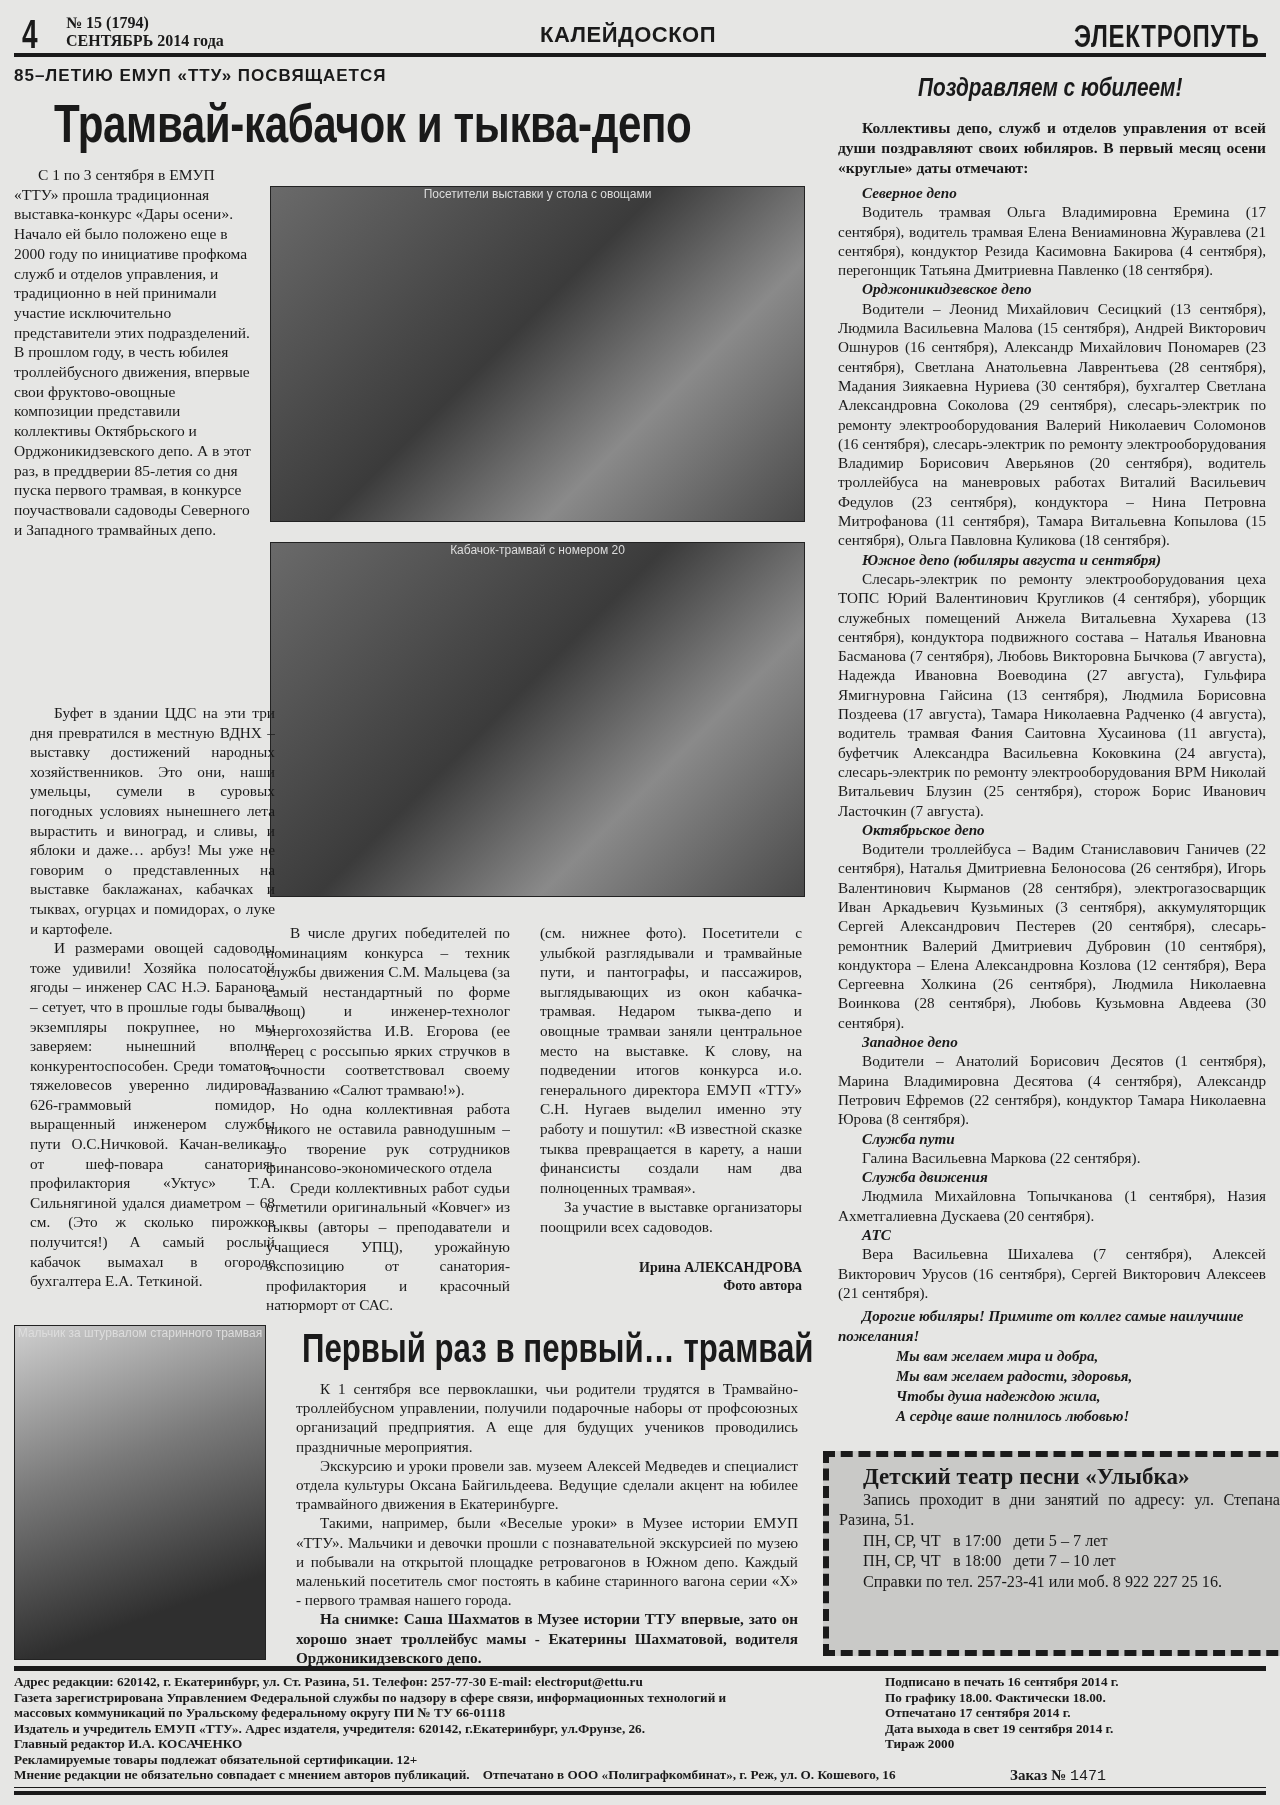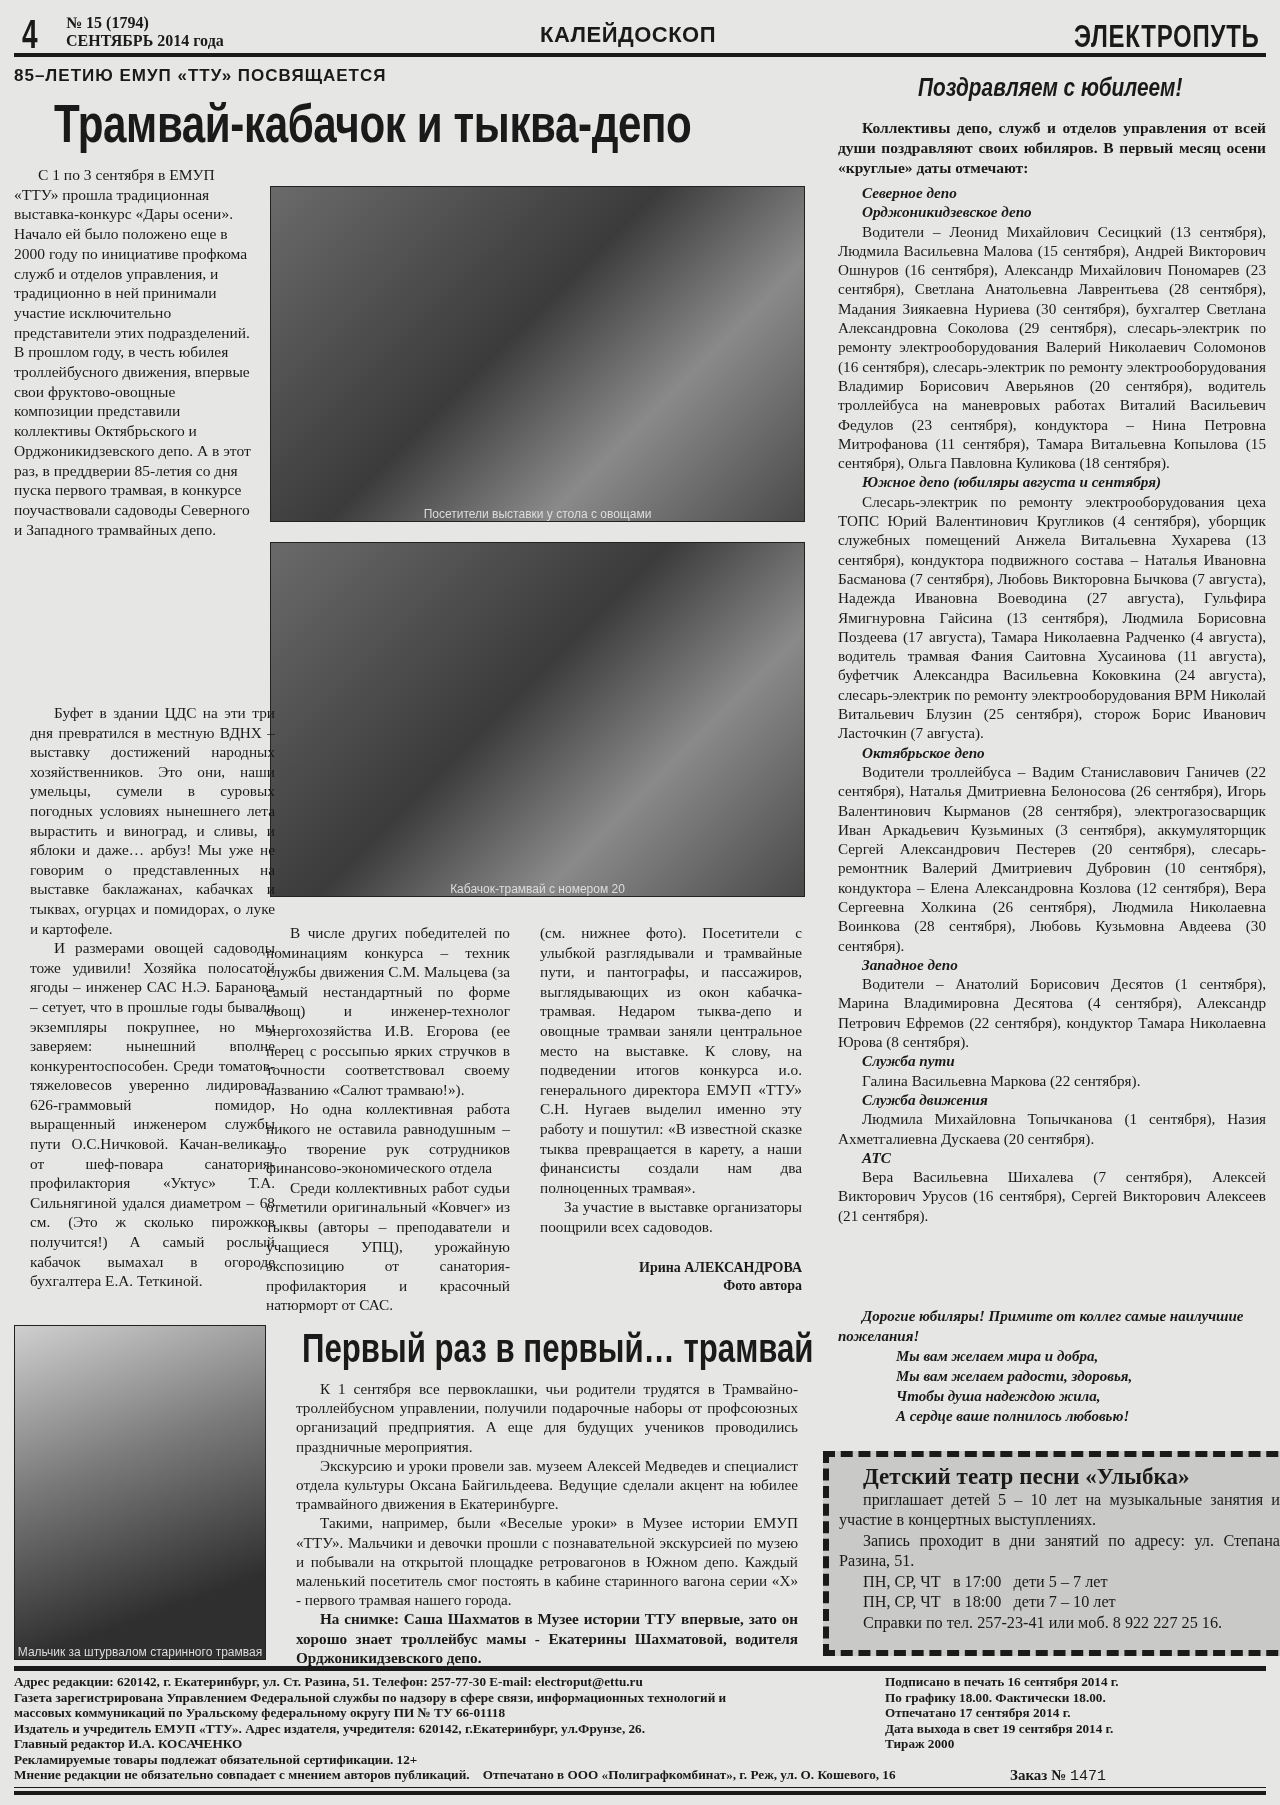--- a/index.html
+++ b/index.html
@@ -20,21 +20,21 @@
   .rule-top { left: 14px; top: 53px; width: 1252px; height: 4px; background: #1a1a1a; }
   .kicker { left: 14px; top: 66px; font-family: "Liberation Sans", sans-serif; font-size: 17px; font-weight: bold; letter-spacing: 1px; }
   .headline { left: 54px; top: 92px; font-family: "Liberation Sans", sans-serif; font-size: 54px; font-weight: bold; transform: scaleX(0.78); transform-origin: left; letter-spacing: -0.5px; white-space: nowrap; }
   .col-text { font-size: 15.3px; line-height: 19.6px; text-align: justify; }
   .col-text p { text-indent: 24px; }
   .bold { font-weight: bold; }
   .intro { left: 14px; top: 165px; width: 243px; font-weight: normal; font-size: 15.5px; line-height: 19.7px; }
   .c1b { left: 14px; top: 703px; width: 245px; margin-left: 16px; }
   .c2 { left: 266px; top: 923px; width: 244px; }
   .c3 { left: 540px; top: 923px; width: 262px; }
-  .photo { background: linear-gradient(135deg,#6a6a6a,#3b3b3b 45%,#8a8a8a 70%,#4a4a4a); border: 1px solid #222; display:flex; align-items:flex-end; justify-content:center; color:#ddd; font-family:"Liberation Sans",sans-serif; font-size:12px; }
+  .photo { background: linear-gradient(135deg,#6a6a6a,#3b3b3b 45%,#8a8a8a 70%,#4a4a4a); border: 1px solid #222; display:flex; align-items:flex-start; justify-content:center; color:#ddd; font-family:"Liberation Sans",sans-serif; font-size:12px; }
   .photo1 { left: 270px; top: 186px; width: 535px; height: 336px; }
   .photo2 { left: 270px; top: 542px; width: 535px; height: 355px; }
   .photo3 { left: 14px; top: 1325px; width: 252px; height: 335px; background: linear-gradient(160deg,#cfcfcf,#7a7a7a 40%,#2f2f2f 80%); }
   .byline { text-align: right; font-weight: bold; font-size: 14px; line-height: 18px; }
   
   .cong-title { left: 918px; top: 72px; font-family: "Liberation Sans", sans-serif; font-size: 26px; font-weight: bold; font-style: italic; transform: scaleX(0.8); transform-origin: left; white-space: nowrap; }
   .cong-intro { left: 838px; top: 118px; width: 428px; font-weight: bold; font-size: 15.5px; line-height: 20px; text-align: justify; }
   .cong-intro p { text-indent: 24px; }
   .rcol { left: 838px; top: 183px; width: 428px; font-size: 15.2px; line-height: 19.3px; text-align: justify; }
   .rcol h4 { font-style: italic; font-weight: bold; font-size: 15.2px; margin-left: 24px; }
@@ -104,20 +104,21 @@
   <div class="byline">Ирина АЛЕКСАНДРОВА</div>
   <div class="byline">Фото автора</div>
 </div>
 
 <div class="abs cong-title">Поздравляем с юбилеем!</div>
 <div class="abs cong-intro">
   <p>Коллективы депо, служб и отделов управления от всей души поздравляют своих юбиляров. В первый месяц осени «круглые» даты отмечают:</p>
 </div>
 <div class="abs rcol">
   <h4>Северное депо</h4>
+  <p>Водитель трамвая Ольга Владимировна Еремина (17 сентября), водитель трамвая Елена Вениаминовна Журавлева (21 сентября), кондуктор Резида Касимовна Бакирова (4 сентября), перегонщик Татьяна Дмитриевна Павленко (18 сентября).</p>
   <h4>Орджоникидзевское депо</h4>
   <p>Водители – Леонид Михайлович Сесицкий (13 сентября), Людмила Васильевна Малова (15 сентября), Андрей Викторович Ошнуров (16 сентября), Александр Михайлович Пономарев (23 сентября), Светлана Анатольевна Лаврентьева (28 сентября), Мадания Зиякаевна Нуриева (30 сентября), бухгалтер Светлана Александровна Соколова (29 сентября), слесарь-электрик по ремонту электрооборудования Валерий Николаевич Соломонов (16 сентября), слесарь-электрик по ремонту электрооборудования Владимир Борисович Аверьянов (20 сентября), водитель троллейбуса на маневровых работах Виталий Васильевич Федулов (23 сентября), кондуктора – Нина Петровна Митрофанова (11 сентября), Тамара Витальевна Копылова (15 сентября), Ольга Павловна Куликова (18 сентября).</p>
   <h4>Южное депо (юбиляры августа и сентября)</h4>
   <p>Слесарь-электрик по ремонту электрооборудования цеха ТОПС Юрий Валентинович Кругликов (4 сентября), уборщик служебных помещений Анжела Витальевна Хухарева (13 сентября), кондуктора подвижного состава – Наталья Ивановна Басманова (7 сентября), Любовь Викторовна Бычкова (7 августа), Надежда Ивановна Воеводина (27 августа), Гульфира Ямигнуровна Гайсина (13 сентября), Людмила Борисовна Поздеева (17 августа), Тамара Николаевна Радченко (4 августа), водитель трамвая Фания Саитовна Хусаинова (11 августа), буфетчик Александра Васильевна Коковкина (24 августа), слесарь-электрик по ремонту электрооборудования ВРМ Николай Витальевич Блузин (25 сентября), сторож Борис Иванович Ласточкин (7 августа).</p>
   <h4>Октябрьское депо</h4>
   <p>Водители троллейбуса – Вадим Станиславович Ганичев (22 сентября), Наталья Дмитриевна Белоносова (26 сентября), Игорь Валентинович Кырманов (28 сентября), электрогазосварщик Иван Аркадьевич Кузьминых (3 сентября), аккумуляторщик Сергей Александрович Пестерев (20 сентября), слесарь-ремонтник Валерий Дмитриевич Дубровин (10 сентября), кондуктора – Елена Александровна Козлова (12 сентября), Вера Сергеевна Холкина (26 сентября), Людмила Николаевна Воинкова (28 сентября), Любовь Кузьмовна Авдеева (30 сентября).</p>
   <h4>Западное депо</h4>
   <p>Водители – Анатолий Борисович Десятов (1 сентября), Марина Владимировна Десятова (4 сентября), Александр Петрович Ефремов (22 сентября), кондуктор Тамара Николаевна Юрова (8 сентября).</p>
   <h4>Служба пути</h4>
   <p>Галина Васильевна Маркова (22 сентября).</p>
@@ -142,21 +143,20 @@
 <div class="abs h2">Первый раз в первый… трамвай</div>
 <div class="abs art2">
   <p>К 1 сентября все первоклашки, чьи родители трудятся в Трамвайно-троллейбусном управлении, получили подарочные наборы от профсоюзных организаций предприятия. А еще для будущих учеников проводились праздничные мероприятия.</p>
   <p>Экскурсию и уроки провели зав. музеем Алексей Медведев и специалист отдела культуры Оксана Байгильдеева. Ведущие сделали акцент на юбилее трамвайного движения в Екатеринбурге.</p>
   <p>Такими, например, были «Веселые уроки» в Музее истории ЕМУП «ТТУ». Мальчики и девочки прошли с познавательной экскурсией по музею и побывали на открытой площадке ретровагонов в Южном депо. Каждый маленький посетитель смог постоять в кабине старинного вагона серии «Х» - первого трамвая нашего города.</p>
   <p class="bold">На снимке: Саша Шахматов в Музее истории ТТУ впервые, зато он хорошо знает троллейбус мамы - Екатерины Шахматовой, водителя Орджоникидзевского депо.</p>
 </div>
 
 <div class="abs ad">
   <h3>Детский театр песни «Улыбка»</h3>
-  <p>приглашает детей 5 – 10 лет на музыкальные занятия и участие в концертных выступлениях.</p>
   <p>Запись проходит в дни занятий по адресу: ул. Степана Разина, 51.</p>
   <div class="sched" style="white-space:pre">ПН, СР, ЧТ   в 17:00   дети 5 – 7 лет</div>
   <div class="sched" style="white-space:pre">ПН, СР, ЧТ   в 18:00   дети 7 – 10 лет</div>
   <div class="sched">Справки по тел. 257-23-41 или моб. 8 922 227 25 16.</div>
 </div>
 
 <div class="abs rule-bot"></div>
 
 <div class="abs foot-left">
   <div>Адрес редакции: 620142, г. Екатеринбург, ул. Ст. Разина, 51.  Телефон: 257-77-30  E-mail: electroput@ettu.ru</div>

